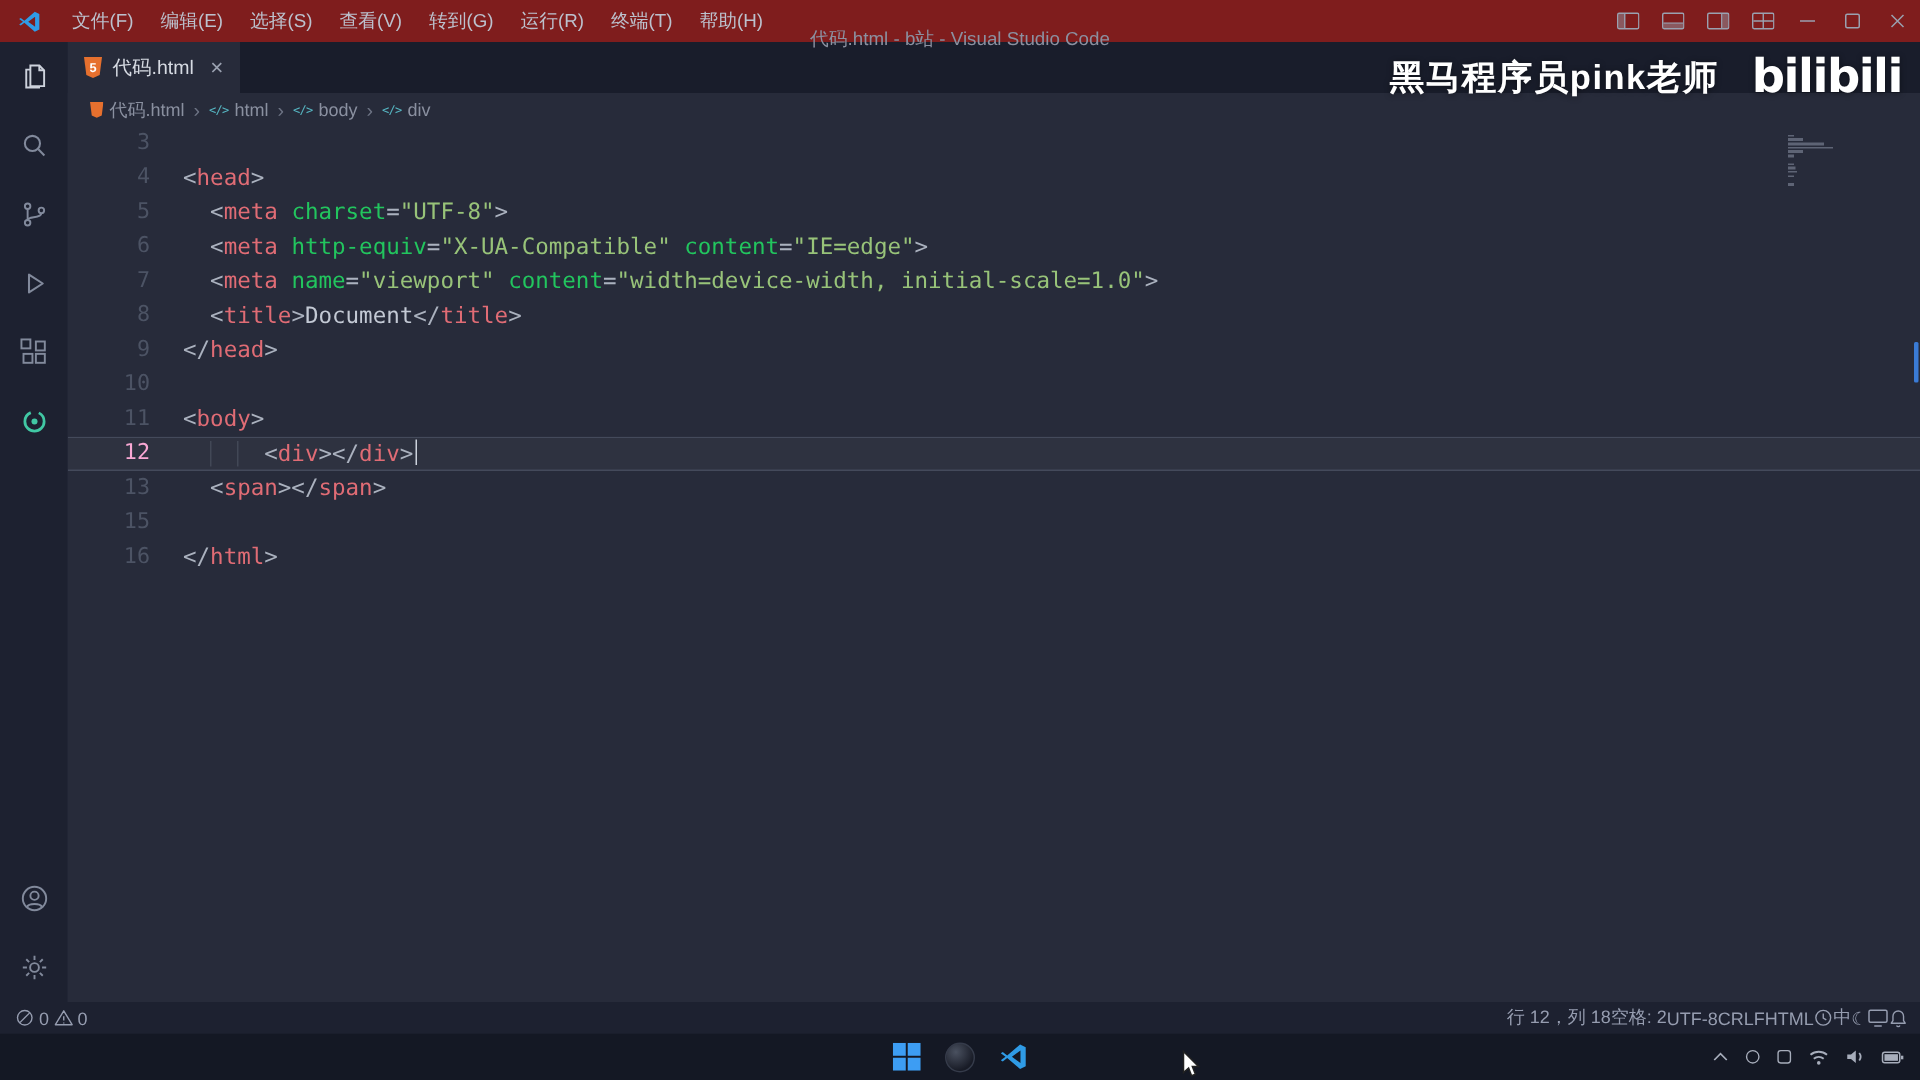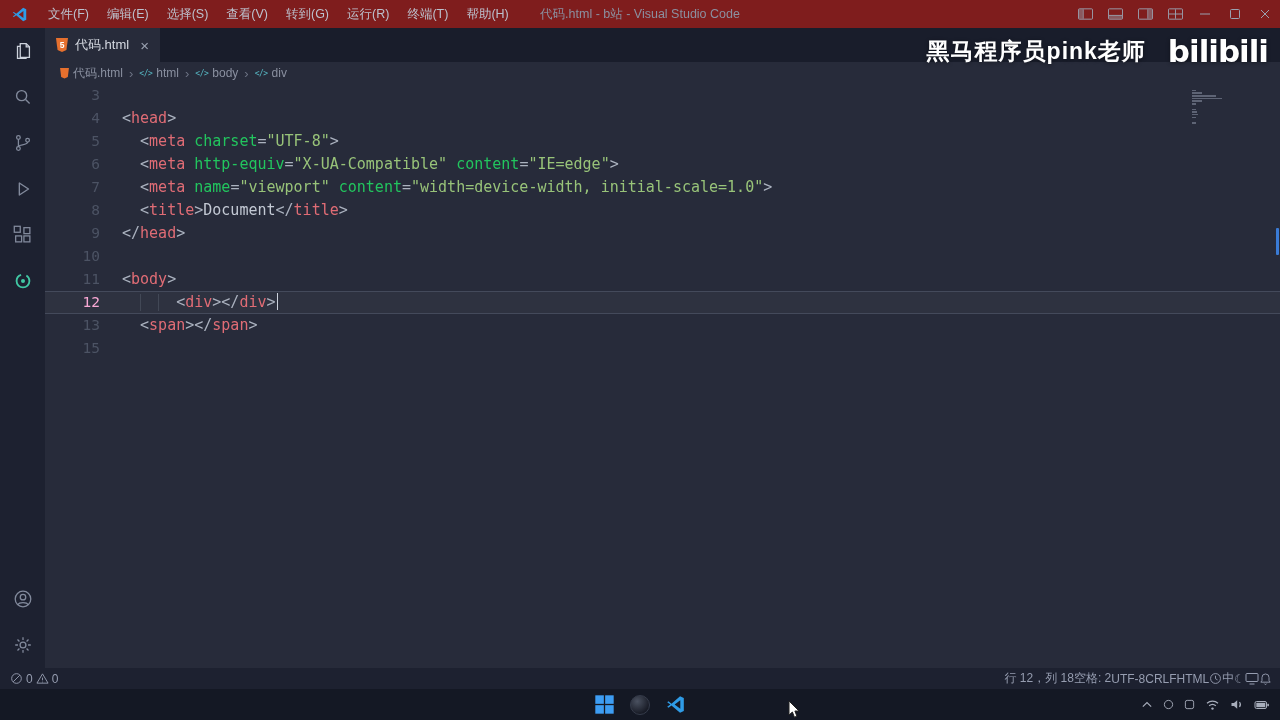--- a/index.html
+++ b/index.html
@@ -4,21 +4,21 @@
 <style>
   *{margin:0;padding:0;box-sizing:border-box;}
   html,body{width:1280px;height:720px;overflow:hidden;}
   body{position:relative;background:#272b3a;font-family:"Liberation Sans",sans-serif;}
 
   
   .titlebar{position:absolute;top:0;left:0;width:100%;height:28px;background:#7f1d1d;display:flex;align-items:center;z-index:30;}
   .vsc-logo{width:17px;height:17px;margin:0 11px 0 11px;flex:0 0 auto;}
   .menus{display:flex;align-items:center;height:100%;}
   .menu-item{padding:0 9px;font-size:12.5px;color:#bcc1cd;line-height:28px;white-space:nowrap;}
-  .win-title{position:absolute;left:50%;top:0;transform:translateX(-50%);line-height:28px;font-size:12.5px;color:#8b90a0;white-space:nowrap;}
+  .win-title{position:absolute;left:50%;top:12px;transform:translateX(-50%);line-height:28px;font-size:12.5px;color:#8b90a0;white-space:nowrap;}
   .win-controls{margin-left:auto;display:flex;height:100%;align-items:center;}
   .wc-btn{width:30px;height:28px;display:flex;align-items:center;justify-content:center;color:#9aa1b0;}
   .wc-btn svg{display:block;}
 
   
   .watermark{position:absolute;top:33px;right:12px;display:flex;align-items:center;gap:22px;z-index:50;color:#fff;text-shadow:0 1px 4px rgba(0,0,0,.45);pointer-events:none;}
   .wm-text{font-size:23px;font-weight:700;letter-spacing:1px;}
   .wm-logo{font-size:31px;font-weight:800;letter-spacing:-1px;font-family:"DejaVu Sans",sans-serif;}
 
   
@@ -237,20 +237,21 @@
       <div class="row"><span class="ln">5</span><span class="code"><span class="tk-p">  &lt;</span><span class="tk-tag">meta</span><span class="tk-p"> </span><span class="tk-attr">charset</span><span class="tk-p">=</span><span class="tk-str">"UTF-8"</span><span class="tk-p">&gt;</span></span></div>
       <div class="row"><span class="ln">6</span><span class="code"><span class="tk-p">  &lt;</span><span class="tk-tag">meta</span><span class="tk-p"> </span><span class="tk-attr">http-equiv</span><span class="tk-p">=</span><span class="tk-str">"X-UA-Compatible"</span><span class="tk-p"> </span><span class="tk-attr">content</span><span class="tk-p">=</span><span class="tk-str">"IE=edge"</span><span class="tk-p">&gt;</span></span></div>
       <div class="row"><span class="ln">7</span><span class="code"><span class="tk-p">  &lt;</span><span class="tk-tag">meta</span><span class="tk-p"> </span><span class="tk-attr">name</span><span class="tk-p">=</span><span class="tk-str">"viewport"</span><span class="tk-p"> </span><span class="tk-attr">content</span><span class="tk-p">=</span><span class="tk-str">"width=device-width, initial-scale=1.0"</span><span class="tk-p">&gt;</span></span></div>
       <div class="row"><span class="ln">8</span><span class="code"><span class="tk-p">  &lt;</span><span class="tk-tag">title</span><span class="tk-p">&gt;</span><span class="tk-txt">Document</span><span class="tk-p">&lt;/</span><span class="tk-tag">title</span><span class="tk-p">&gt;</span></span></div>
       <div class="row"><span class="ln">9</span><span class="code"><span class="tk-p">&lt;/</span><span class="tk-tag">head</span><span class="tk-p">&gt;</span></span></div>
       <div class="row"><span class="ln">10</span><span class="code"></span></div>
       <div class="row"><span class="ln">11</span><span class="code"><span class="tk-p">&lt;</span><span class="tk-tag">body</span><span class="tk-p">&gt;</span></span></div>
       <div class="row active"><span class="ln">12</span><span class="code"><i class="guide" style="left: 18.06px;"></i><i class="guide" style="left: 36.12px;"></i><span class="tk-p">      &lt;</span><span class="tk-tag">div</span><span class="tk-p">&gt;&lt;/</span><span class="tk-tag">div</span><span class="tk-p">&gt;</span><span class="caret"></span></span></div>
       <div class="row"><span class="ln">13</span><span class="code"><span class="tk-p">  &lt;</span><span class="tk-tag">span</span><span class="tk-p">&gt;&lt;/</span><span class="tk-tag">span</span><span class="tk-p">&gt;</span></span></div>
       <div class="row"><span class="ln">15</span><span class="code"></span></div>
+      <div class="row"><span class="ln">16</span><span class="code"><span class="tk-p">&lt;/</span><span class="tk-tag">html</span><span class="tk-p">&gt;</span></span></div>
     </div>
   <div class="minimap">
       <div class="mm-row"></div>
       <div class="mm-row" style="width: 4px;"></div>
       <div class="mm-row" style="width: 9.9px;"></div>
       <div class="mm-row" style="width: 23.85px;"></div>
       <div class="mm-row" style="width: 30px;"></div>
       <div class="mm-row" style="width: 10.35px;"></div>
       <div class="mm-row" style="width: 4px;"></div>
       <div class="mm-row"></div>

